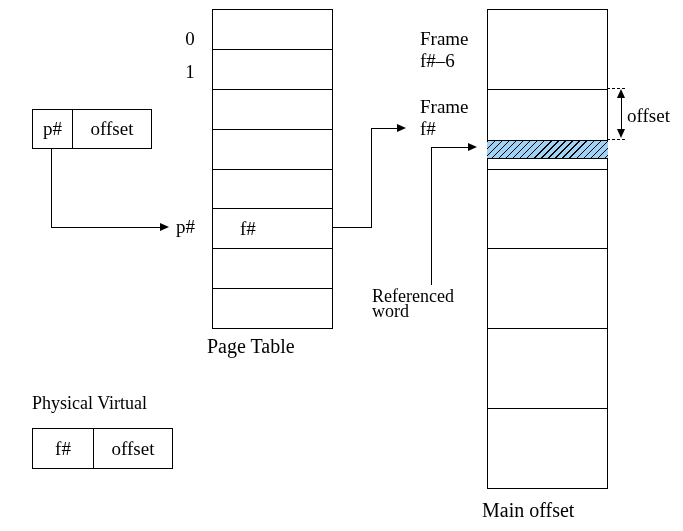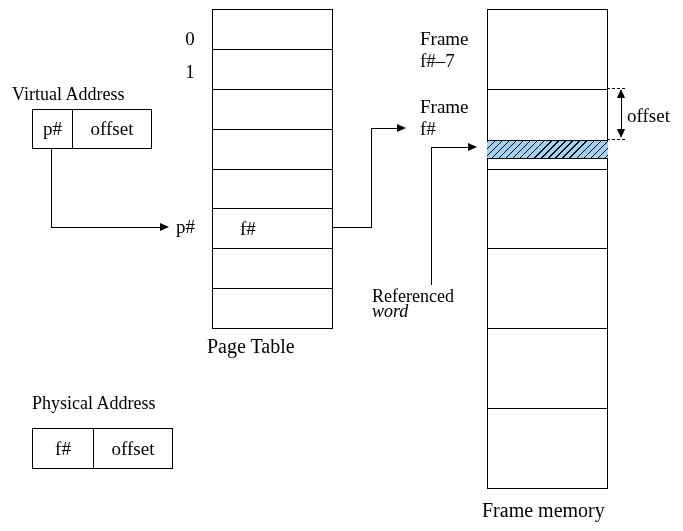--- a/index.html
+++ b/index.html
@@ -35,21 +35,20 @@
     border-top:1px solid #000;border-bottom:1px solid #000;
     background-color:var(--highlight,#a0d2f5);
     background-image:repeating-linear-gradient(135deg,#000 0,#000 1px,transparent 1px,transparent 5px);
   }
 </style>
 </head>
 <body>
 
 <div class="canvas">
 
-  <div class="lbl title" style="left:12px;top:85px;">Virtual Address</div>
 
   <div class="addr-box" style="left:32px;top:109px;width:120px;height:40px;">
     <div class="addr-cell cell-div" style="width:39px;">p#</div>
     <div class="addr-cell" style="flex:1;">offset</div>
   </div>
 
   <div class="vline" style="left:51px;top:149px;height:79px;"></div>
   <div class="hline" style="left:51px;top:227px;width:110px;"></div>
   <div class="ah-r" style="left:160px;top:223px;"></div>
 
@@ -72,55 +71,55 @@
 
   <div class="lbl caption" style="left:207px;top:336px;width:131px;">Page Table</div>
 
   <div class="hline" style="left:332px;top:227px;width:40px;"></div>
   <div class="vline" style="left:371px;top:128px;height:100px;"></div>
   <div class="hline" style="left:371px;top:128px;width:27px;"></div>
   <div class="ah-r" style="left:397px;top:124px;"></div>
 
   <div class="two-line" style="left:420px;top:28px;width:64px;">
     <span style="display:block;">Frame</span>
-    <span style="display:block;">f#–7</span>
+    <span style="display:block;">f#–6</span>
   </div>
   <div class="two-line" style="left:420px;top:96px;width:64px;">
     <span style="display:block;">Frame</span>
     <span style="display:block;">f#</span>
   </div>
 
   <div class="tbl" style="left:487px;top:9px;width:121px;height:480px;">
     <div class="trow"></div>
     <div class="trow"></div>
     <div class="trow"></div>
     <div class="trow"></div>
     <div class="trow"></div>
     <div class="trow"></div>
     <div class="hatch"></div>
   </div>
 
-  <div class="lbl caption" style="left:482px;top:500px;width:131px;">Frame memory</div>
+  <div class="lbl caption" style="left:482px;top:500px;width:131px;">Main offset</div>
 
   <div class="vline" style="left:431px;top:148px;height:137px;"></div>
   <div class="hline" style="left:431px;top:147px;width:38px;"></div>
   <div class="ah-r" style="left:468px;top:143px;"></div>
 
   <div class="two-line-tight" style="left:372px;top:289px;width:112px;">
     <span style="display:block;">Referenced</span>
-    <span style="display:block;font-style:italic;">word</span>
+    <span style="display:block;">word</span>
   </div>
 
   <div class="dash" style="left:607px;top:88px;width:18px;"></div>
   <div class="dash" style="left:607px;top:139px;width:18px;"></div>
   <div class="ah-u" style="left:617px;top:89px;"></div>
   <div class="vline" style="left:621px;top:96px;height:34px;"></div>
   <div class="ah-d" style="left:617px;top:129px;"></div>
   <div class="lbl" style="left:627px;top:106px;">offset</div>
 
-  <div class="lbl title" style="left:32px;top:394px;">Physical Address</div>
+  <div class="lbl title" style="left:32px;top:394px;">Physical Virtual</div>
 
   <div class="addr-box" style="left:32px;top:428px;width:141px;height:41px;">
     <div class="addr-cell cell-div" style="width:60px;">f#</div>
     <div class="addr-cell" style="flex:1;">offset</div>
   </div>
 
 </div>
 
 </body></html>

